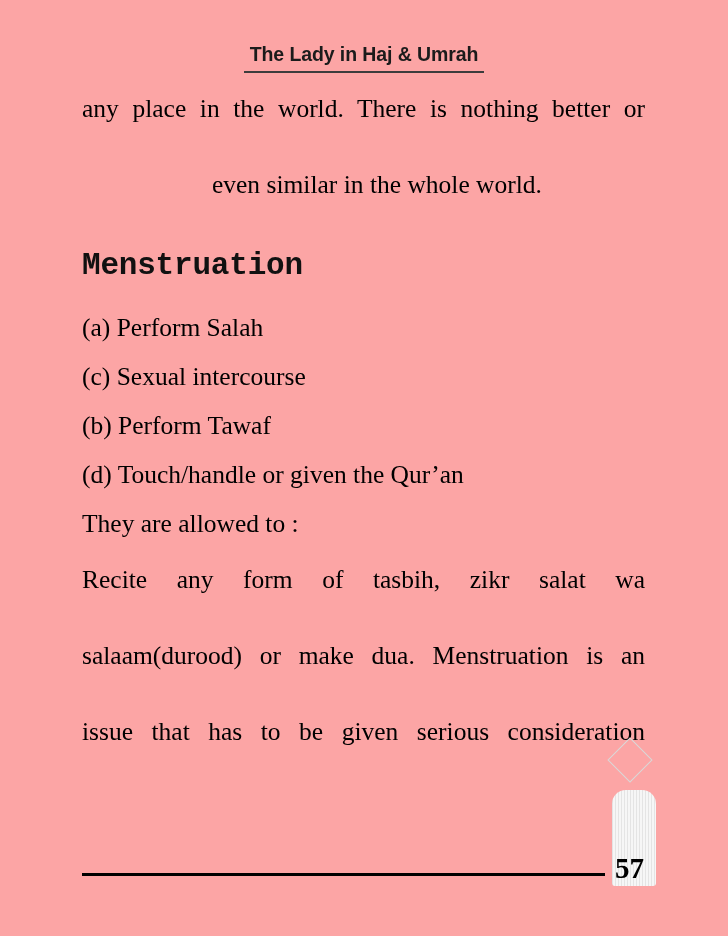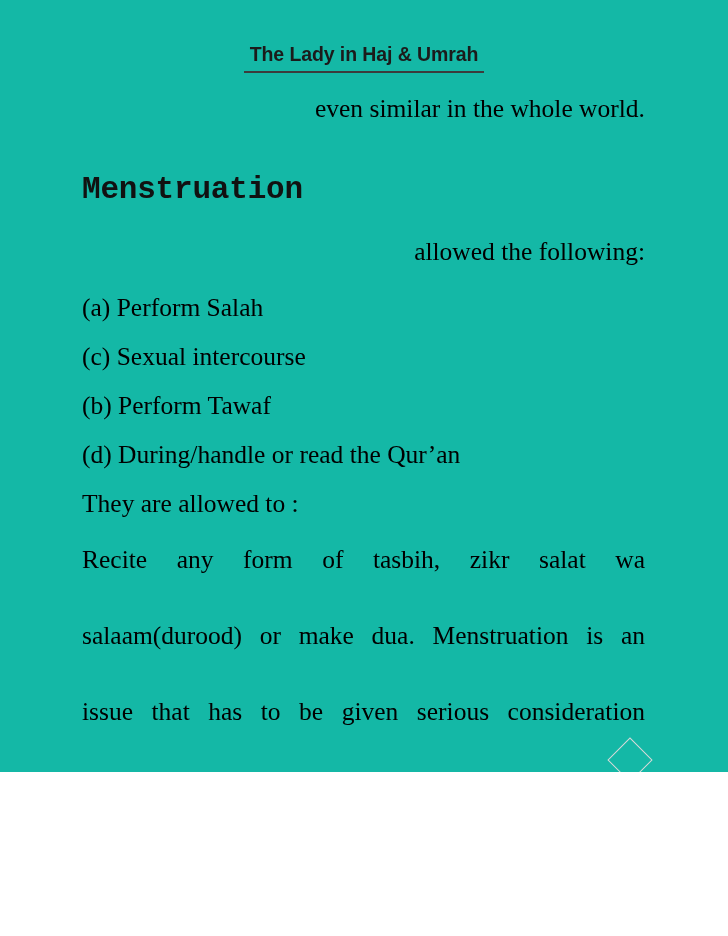--- a/index.html
+++ b/index.html
@@ -7,22 +7,22 @@
     padding: 0;
     background: #ffffff;
   }
   body {
     font-family: "Liberation Serif", "DejaVu Serif", serif;
     color: #000000;
   }
   .page {
     position: relative;
     width: 728px;
-    height: 772px;
-    background: #14b8a6;
+    height: 936px;
+    background: #fca5a5;
     overflow: hidden;
   }
 
   
   .running-head {
     position: absolute;
     top: 44px;
     left: 0;
     width: 728px;
     text-align: center;
@@ -61,21 +61,21 @@
   .para.first { margin-top: 0; }
   .para-justify-all {
     text-align: justify;
   }
   
   .para-justify-all > span.line {
     display: block;
     text-align: justify;
   }
   .para-justify-all > span.line.last {
-    text-align: right;
+    text-align: center;
     margin-left: 27px;
   }
   .para-justify-all > span.line:after {
     content: "";
     display: inline-block;
     width: 100%;
   }
   .para-justify-all > span.line.last:after {
     display: none;
   }
@@ -172,34 +172,34 @@
 <div class="page">
 
   <div class="running-head">
     <div class="running-head-title">The Lady in Haj &amp; Umrah</div>
     <div class="running-head-rule"></div>
   </div>
 
   <div class="content">
 
     <p class="para para-justify-all first">
+      <span class="line">any place in the world. There is nothing better or</span>
       <span class="line last">even similar in the whole world.</span>
     </p>
 
     <h2 class="section-heading">Menstruation</h2>
 
     <p class="para para-justify-all gap-after">
-      <span class="line last">allowed the following:</span>
     </p>
 
     <ul class="list">
       <li class="list-item">(a) Perform Salah</li>
       <li class="list-item">(c) Sexual intercourse</li>
       <li class="list-item">(b) Perform Tawaf</li>
-      <li class="list-item">(d) During/handle or read the Qur’an</li>
+      <li class="list-item">(d) Touch/handle or given the Qur’an</li>
     </ul>
 
     <p class="para gap-before gap-after">They are allowed to :</p>
 
     <p class="para para-justify-all">
       <span class="line">Recite any form of tasbih, zikr salat wa</span>
       <span class="line">salaam(durood) or make dua. Menstruation is an</span>
       <span class="line">issue that has to be given serious consideration</span>
 
     </p>

